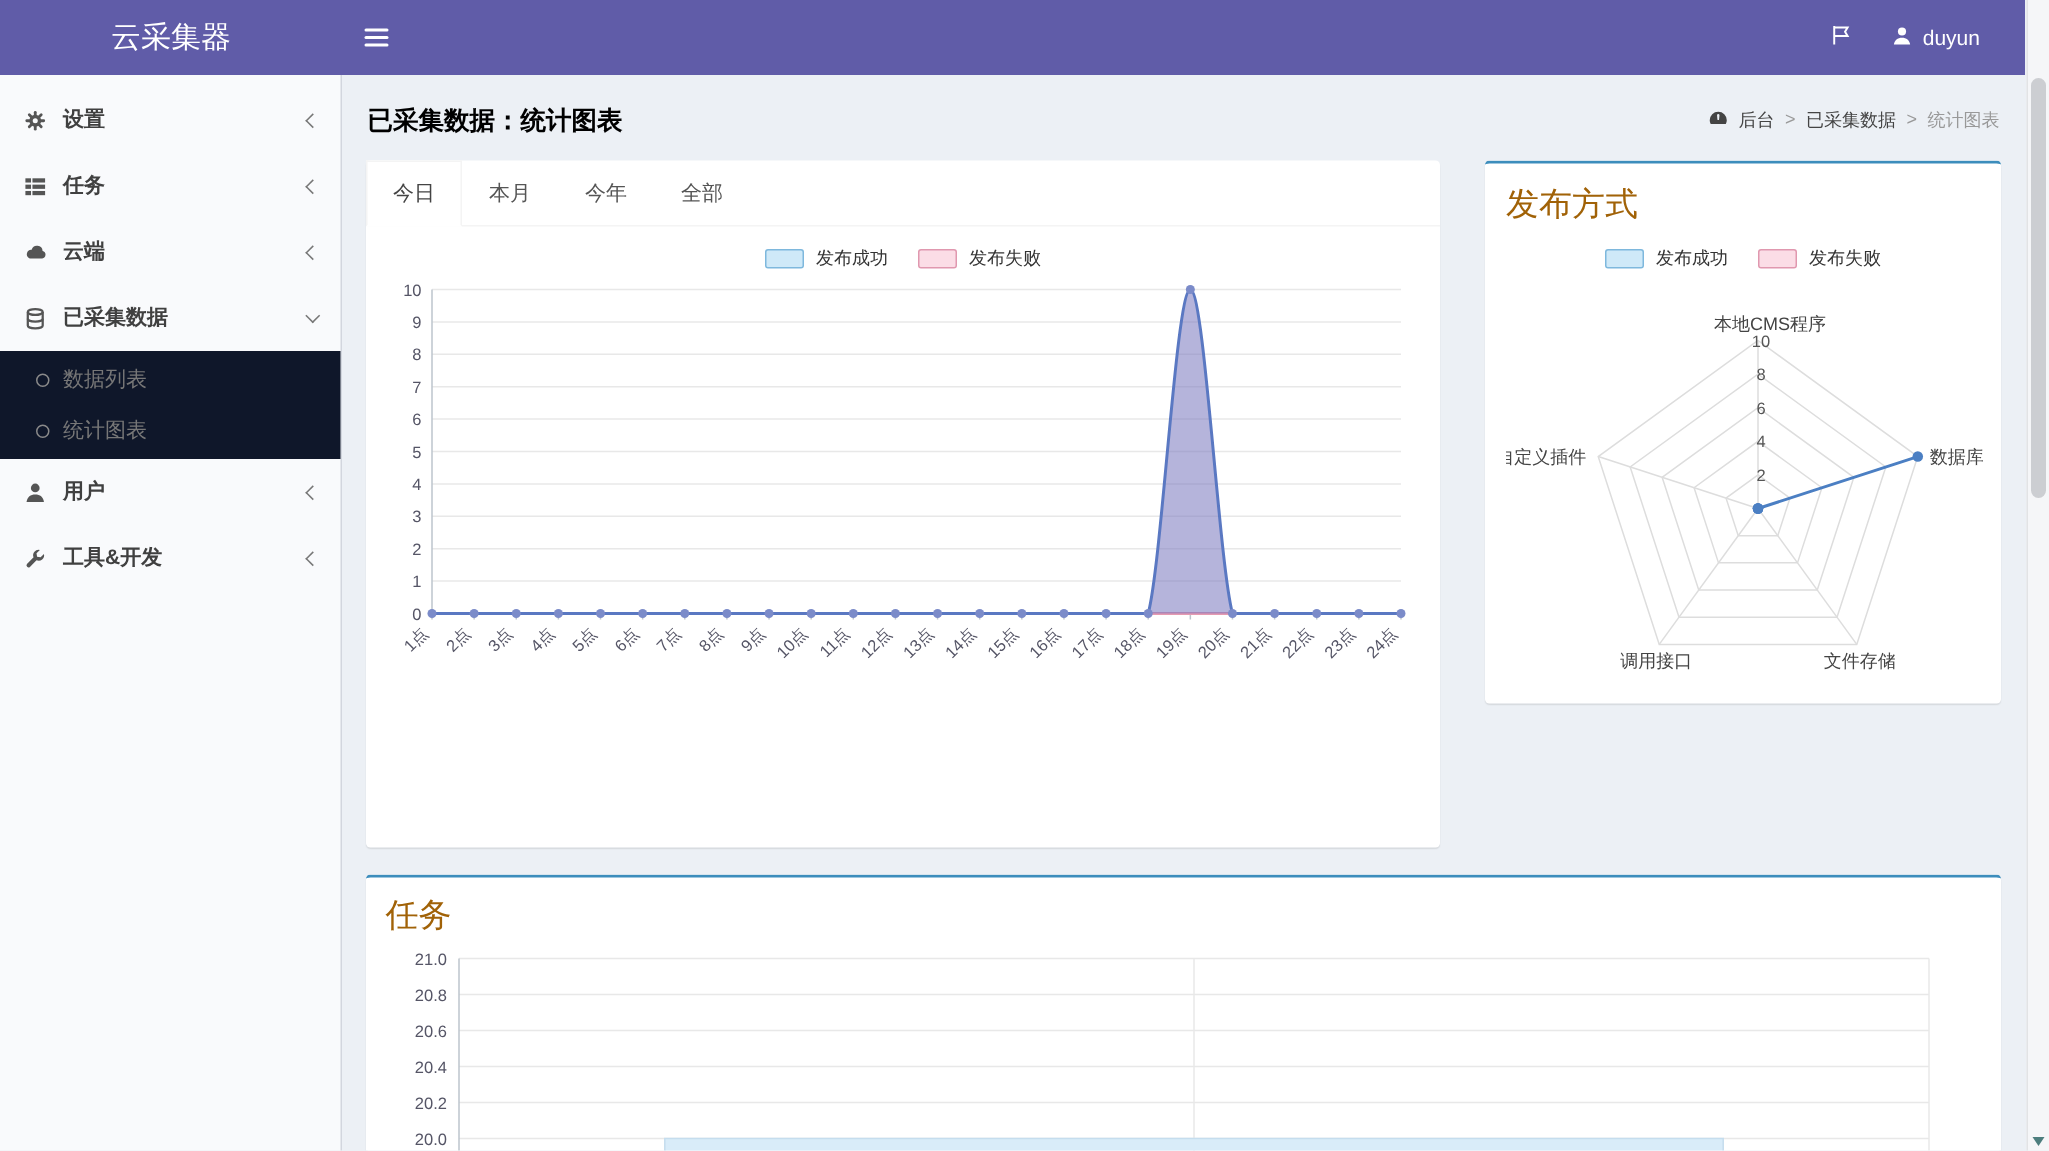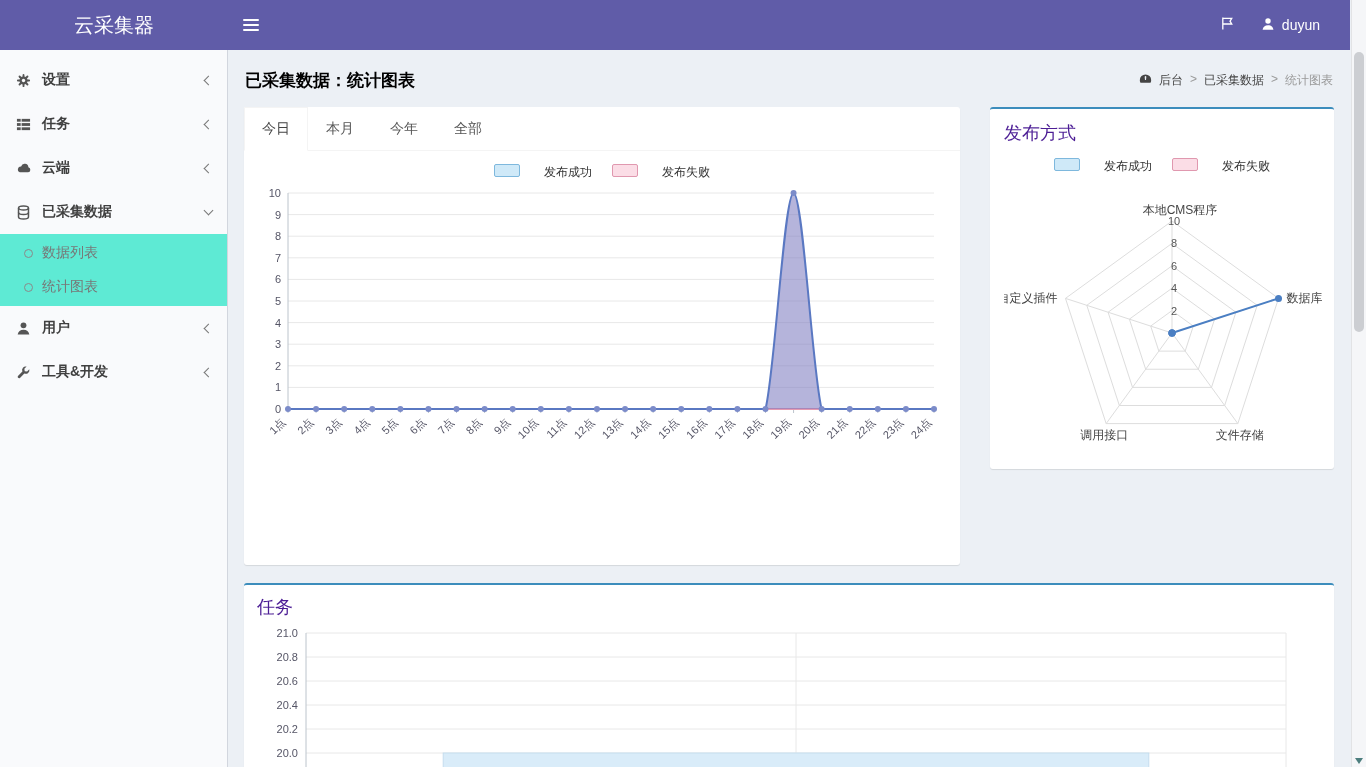--- a/index.html
+++ b/index.html
@@ -18,49 +18,49 @@
   .flagbtn{height:50px;display:flex;align-items:center;padding:0 14px;cursor:pointer}
   .userbox{height:34px;display:flex;align-items:center;gap:7px;color:#fff;padding:0 12px;cursor:pointer}
 
   
   .sidebar{position:fixed;top:50px;left:0;bottom:0;width:228px;background:#f9fafc;border-right:1px solid #d2d6de;padding-top:8px;z-index:10}
   .side-item{display:flex;align-items:center;gap:10px;padding:13px 15px;color:#404040;font-weight:600;cursor:pointer}
   .side-item .sicon{width:17px;display:flex;justify-content:center;color:#555;flex:none}
   .chev{width:7px;height:7px;border-right:1.6px solid #777;border-bottom:1.6px solid #777;margin-left:auto;flex:none}
   .chev.left{transform:rotate(135deg)}
   .chev.down{transform:rotate(45deg);margin-top:-3px}
-  .submenu{background:#5eead4;padding:2px 0}
+  .submenu{background:#0f172a;padding:2px 0}
   .sub-item{display:flex;align-items:center;gap:9px;padding:8px 15px 8px 24px;color:#777;cursor:pointer}
   .circ{width:9px;height:9px;border:1.4px solid #8a8a8a;border-radius:50%;flex:none}
 
   
   .content{position:fixed;top:50px;left:228px;right:15px;bottom:0;padding:13px 17px 0 16px;overflow:hidden}
   .content-header{display:flex;justify-content:space-between;align-items:center;padding:6px 1px 15px}
   .page-title{font-size:17px;font-weight:700;color:#000000}
   .breadcrumb{display:flex;align-items:flex-start;gap:7px;font-size:12px;color:#444}
   .breadcrumb .bc-icon{display:flex;color:#444}
   .breadcrumb a{cursor:pointer}
   .breadcrumb .sep{color:#999}
   .breadcrumb .sep::before{content:">"}
   .bc-active{color:#999}
 
   .card{background:#fff;border-radius:3px;box-shadow:0 1px 1px rgba(0,0,0,.1)}
   .blue-top{border-top:2px solid #3c8dbc}
   .row1{display:flex;gap:30px}
   .card-left{width:716px;height:458px}
   .card-right{width:344px;height:362px;padding:12px 14px}
   .card-bottom{width:1090px;height:420px;margin-top:18px;padding:10px 13px}
-  .card h2{font-size:18px;font-weight:400;color:#4c1d95}
+  .card h2{font-size:22px;font-weight:400;color:#a16207}
 
   .tabs{display:flex;border-bottom:1px solid #f4f4f4}
   .tab{padding:12px 17px;color:#555;cursor:pointer;border:1px solid transparent;margin-bottom:-1px;font-size:14px}
   .tab.active{background:#fff;border-color:#f4f4f4;border-bottom-color:#fff;color:#444}
 
   .legend{display:flex;justify-content:center;align-items:center;gap:20px;font-size:12px;color:#333;margin-top:13px}
-  .lg-item{display:flex;align-items:flex-start;gap:24px;cursor:pointer}
+  .lg-item{display:flex;align-items:center;gap:8px;cursor:pointer}
   .sw{width:26px;height:13px;border-radius:2px;border:1px solid #999;display:inline-block}
 
   .chart-wrap{padding:2px 8px 0}
   .chart-wrap svg,.radar-wrap svg,.bar-wrap svg{display:block;margin:0 auto}
   .radar-wrap{margin-top:2px}
   .bar-wrap{margin-top:6px}
 
   
   .scrollbar{position:fixed;top:0;right:0;bottom:0;width:15px;background:#f5f6f8;border-left:1px solid #e2e3e5;z-index:30;cursor:pointer}
   .scrollbar .thumb{position:absolute;top:52px;left:2px;right:2px;height:280px;background:#ccced2;border-radius:7px}

